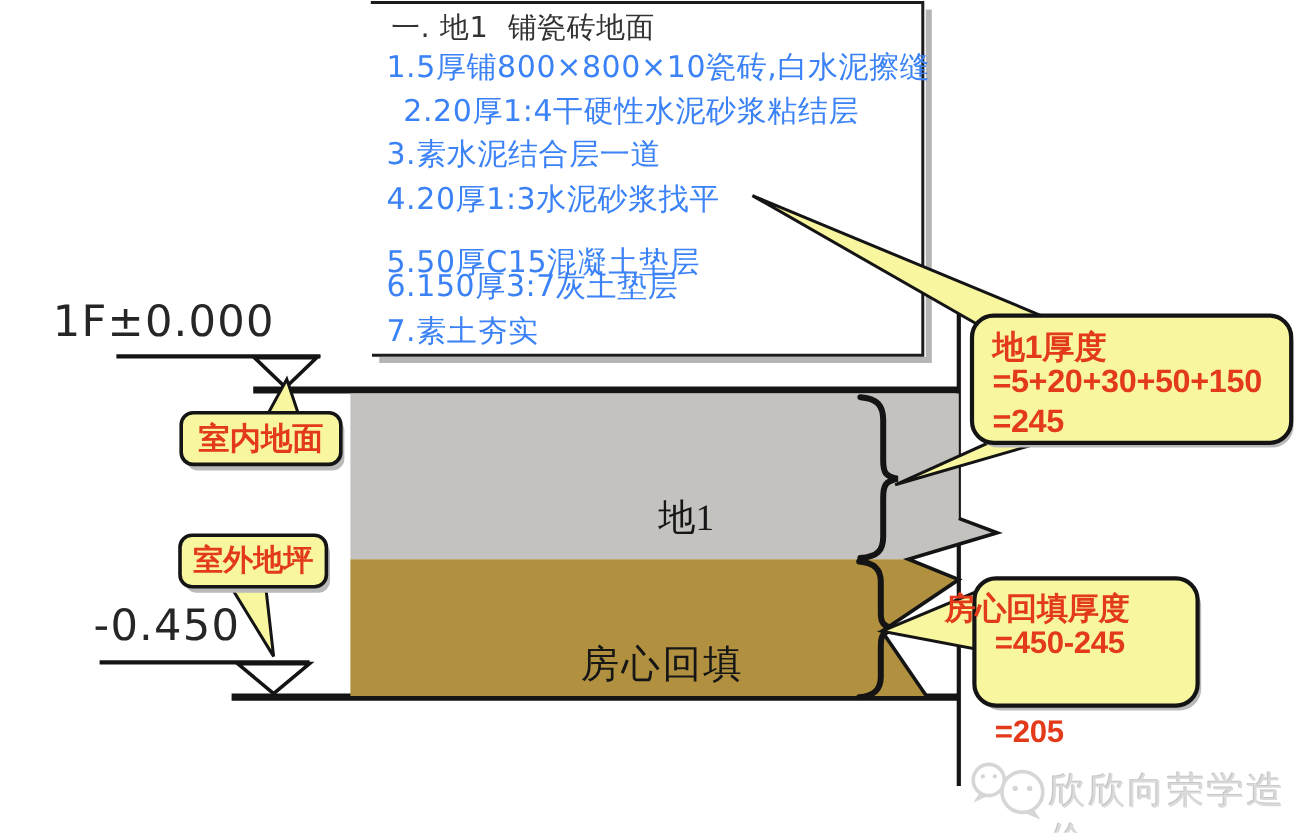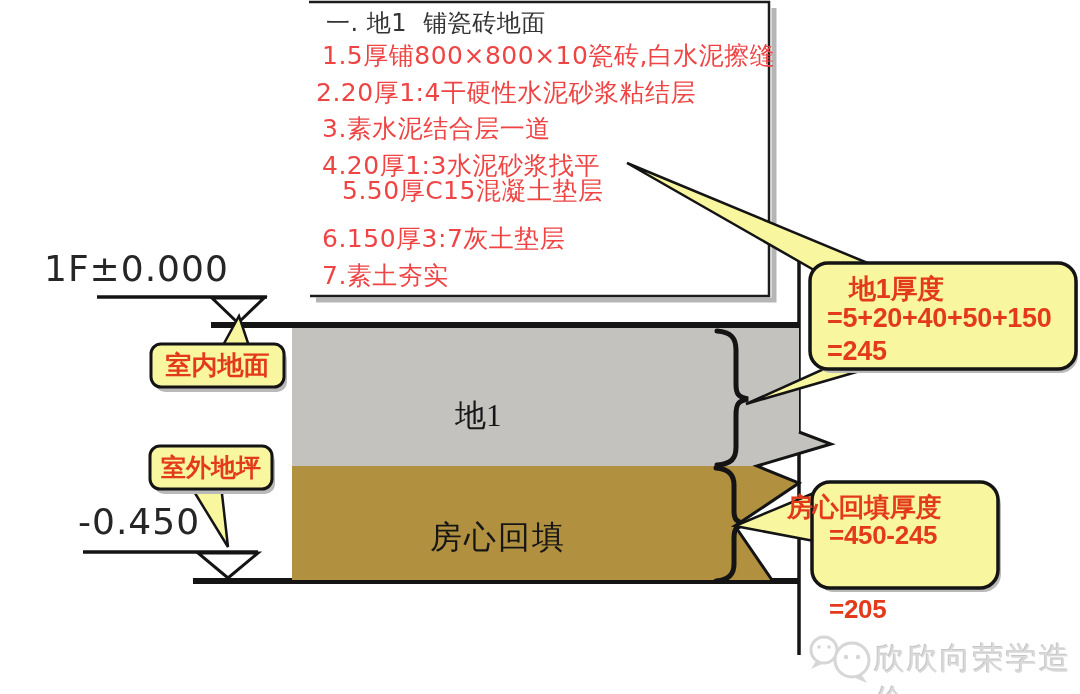--- a/index.html
+++ b/index.html
@@ -1,27 +1,27 @@
 <!DOCTYPE html>
 <html><head>
 <meta charset="utf-8">
 <style>
   html,body{margin:0;padding:0;background:#ffffff;}
   #canvas{position:relative;width:1080px;height:694px;background:#ffffff;overflow:hidden;
           font-family:"Liberation Sans",sans-serif;}
   .abs{position:absolute;}
   .spec-text{font-family:"DejaVu Sans",sans-serif;font-size:25px;line-height:30px;
-             color:#ef4444;white-space:pre;letter-spacing:0.5px;}
+             color:#3b82f6;white-space:pre;letter-spacing:0.5px;}
   .spec-title{font-size:24px;color:#333;}
   .elev-label{font-family:"DejaVu Sans",sans-serif;font-size:36px;color:#262626;letter-spacing:1px;}
   .tag-text{font-size:26px;font-weight:600;color:#e23a1b;text-align:center;}
   .callout-text{color:#e23a1b;font-weight:700;white-space:pre;letter-spacing:-0.3px;}
   .c1{font-size:27px;}
   .c2{font-size:26px;}
-  .layer-label{font-family:"Liberation Serif","DejaVu Serif",serif;color:#161616;text-align:left;}
+  .layer-label{font-family:"Liberation Serif","DejaVu Serif",serif;color:#161616;text-align:right;margin-top:16px;}
   .wm-text{font-size:31px;letter-spacing:2px;color:#dadada;
            text-shadow:-1px -1px 0 #c6c6c6, 1px 1px 0 #ffffff;}
   svg .ln{stroke:#141414;fill:none;}
   svg .yellow{fill:#f9f6a0;stroke:#141414;}
   svg .shadow{fill:#b9b9b9;stroke:none;}
 </style>
 </head>
 <body>
 
 <div id="canvas">
@@ -72,38 +72,38 @@
       <path d="M 861 674 L 867 683 L 853 677 Z" fill="#d6d6d6" stroke="none"></path>
       <circle cx="819" cy="647" r="1.8" fill="#d6d6d6" stroke="none"></circle>
       <circle cx="829" cy="647" r="1.8" fill="#d6d6d6" stroke="none"></circle>
       <circle cx="846" cy="657" r="2.2" fill="#d6d6d6" stroke="none"></circle>
       <circle cx="858" cy="657" r="2.2" fill="#d6d6d6" stroke="none"></circle>
     </g>
   </svg>
 
   <div class="abs spec-text spec-title" style="left:326px;top:8px;">一. 地1  铺瓷砖地面</div>
   <div class="abs spec-text" style="left:322px;top:41px;">1.5厚铺800×800×10瓷砖,白水泥擦缝</div>
-  <div class="abs spec-text" style="left:316px;top:78px;">2.20厚1:4干硬性水泥砂浆粘结层</div>
+  <div class="abs spec-text" style="left:336px;top:78px;">2.20厚1:4干硬性水泥砂浆粘结层</div>
   <div class="abs spec-text" style="left:322px;top:114px;">3.素水泥结合层一道</div>
   <div class="abs spec-text" style="left:322px;top:151px;">4.20厚1:3水泥砂浆找平</div>
-  <div class="abs spec-text" style="left:322px;top:176px;margin-left:20px;">5.50厚C15混凝土垫层</div>
+  <div class="abs spec-text" style="left:322px;top:204px;">5.50厚C15混凝土垫层</div>
   <div class="abs spec-text" style="left:322px;top:224px;">6.150厚3:7灰土垫层</div>
   <div class="abs spec-text" style="left:322px;top:261px;">7.素土夯实</div>
 
   <div class="abs elev-label" style="left:44px;top:248px;">1F±0.000</div>
   <div class="abs elev-label" style="left:78px;top:501px;">-0.450</div>
 
   <div class="abs tag-text" style="left:150px;top:446px;width:122px;line-height:43px;font-size:25px;">室外地坪</div>
   <div class="abs tag-text" style="left:151px;top:344px;width:133px;line-height:43px;">室内地面</div>
 
   <div class="abs layer-label" style="left:455px;top:395px;width:140px;font-size:31px;">地1</div>
   <div class="abs layer-label" style="left:430px;top:516px;width:190px;font-size:32px;letter-spacing:2px;">房心回填</div>
 
-  <div class="abs callout-text c1" style="left:849px;top:271px;">地1厚度</div>
-  <div class="abs callout-text c1" style="left:827px;top:303px;">=5+20+40+50+150</div>
+  <div class="abs callout-text c1" style="left:827px;top:271px;">地1厚度</div>
+  <div class="abs callout-text c1" style="left:827px;top:303px;">=5+20+30+50+150</div>
   <div class="abs callout-text c1" style="left:827px;top:336px;">=245</div>
 
   <div class="abs callout-text c2" style="left:787px;top:490px;">房心回填厚度</div>
   <div class="abs callout-text c2" style="left:829px;top:520px;">=450-245</div>
   <div class="abs callout-text c2" style="left:829px;top:554px;margin-top:40px;">=205</div>
 
   <div class="abs wm-text" style="left:874px;top:638px;">欣欣向荣学造价</div>
 
 </div>
 

